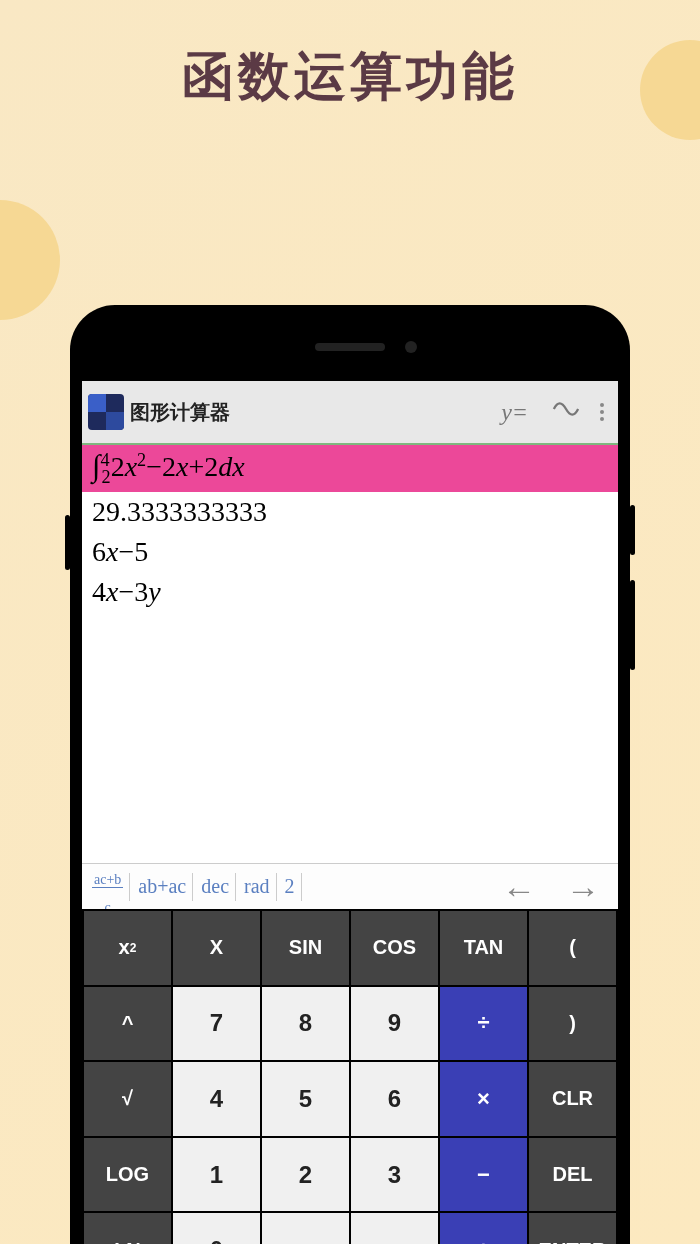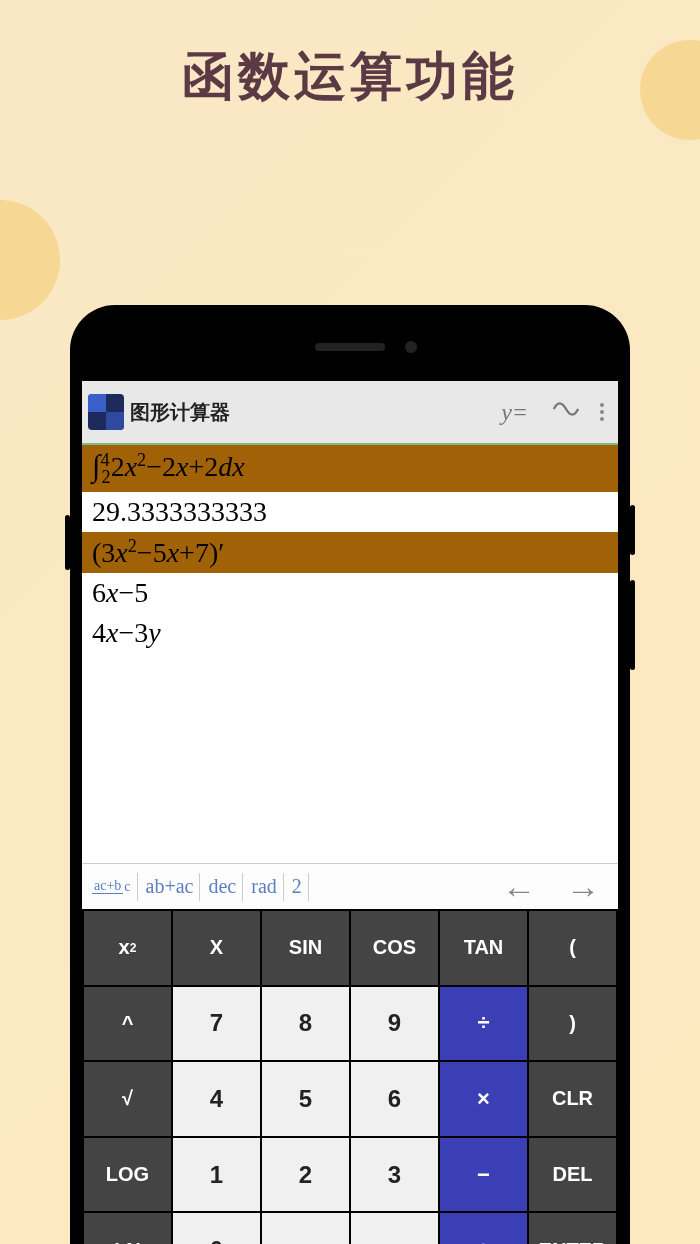--- a/index.html
+++ b/index.html
@@ -123,21 +123,21 @@
     flex: 1;
     background: #fff;
     overflow-y: auto;
   }
   .hist-row {
     padding: 4px 10px;
     font-size: 28px;
     font-family: "Times New Roman", serif;
     color: #000;
   }
-  .hist-row.odd { background: #a16207; }
+  .hist-row.odd { background: #ec4899; }
   .hist-row .it { font-style: italic; }
   sup { font-size: 0.65em; vertical-align: super; }
   sub { font-size: 0.65em; vertical-align: sub; }
   .integral { font-size: 1.1em; position: relative; }
 
   .mode-bar {
     background: #fdfdfd;
     border-top: 1px solid #ccc;
     height: 46px;
     display: flex;
@@ -149,24 +149,24 @@
     color: #5a7fc0;
     font-size: 20px;
     font-family: "Times New Roman", serif;
     padding: 0 6px;
     border-right: 1px solid #ccc;
     height: 28px;
     display:flex;
     align-items:center;
   }
   .mode-item.frac {
-    flex-direction: row;
+    flex-direction: column;
     font-size: 14px;
     line-height: 1;
-    gap:1px;
+    gap:13px;
   }
   .mode-item.frac .fnum { border-bottom: 1px solid #5a7fc0; padding: 0 2px; }
   .mode-item:last-of-type { border-right: none; }
   .mode-spacer { flex:1; }
   .arrow-btn { color: #888; font-size: 34px; padding: 0 14px; }
 
   .keypad {
     display: grid;
     grid-template-columns: repeat(6, 1fr);
     grid-template-rows: repeat(5, 1fr);
@@ -223,23 +223,20 @@
             <span></span>
             <span></span>
           </div>
       </div>
 
       <div class="history">
         <div class="hist-row odd">
           <span class="integral">∫</span><sup>4</sup><sub style="margin-left:-8px">2</sub><span>2</span><span class="it">x</span><sup>2</sup><span>−2</span><span class="it">x</span><span>+2</span><span class="it">dx</span>
         </div>
         <div class="hist-row">29.3333333333</div>
-        <div class="hist-row odd">
-          <span>(3</span><span class="it">x</span><sup>2</sup><span>−5</span><span class="it">x</span><span>+7)</span><span>′</span>
-        </div>
         <div class="hist-row">
           <span>6</span><span class="it">x</span><span>−5</span>
         </div>
         <div class="hist-row">
           <span>4</span><span class="it">x</span><span>−3</span><span class="it">y</span>
         </div>
       </div>
 
       <div class="mode-bar">
         <div class="mode-item frac">

